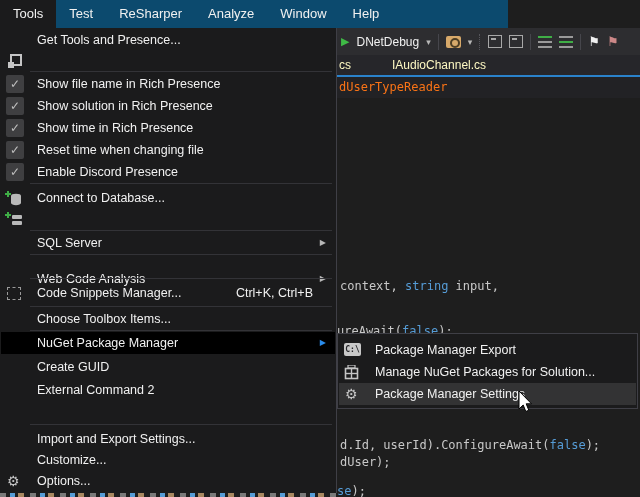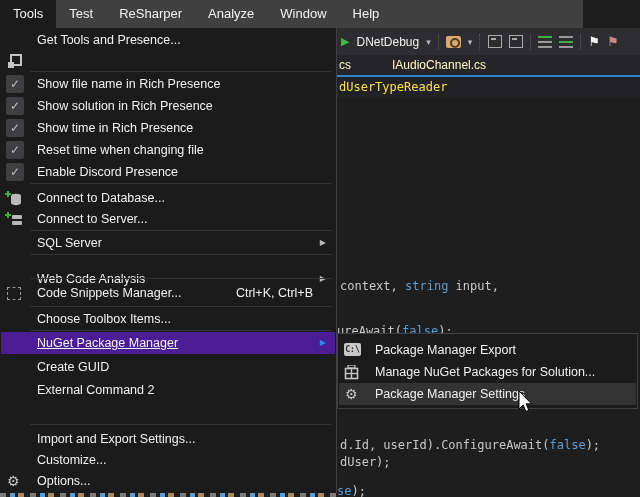--- a/index.html
+++ b/index.html
@@ -3,21 +3,21 @@
 <meta charset="utf-8">
 <style>
   html,body{margin:0;padding:0;}
   body{
     width:640px;height:497px;position:relative;overflow:hidden;
     background:#1e1e1e;
     font-family:"Liberation Sans",sans-serif;
     -webkit-font-smoothing:antialiased;
   }
   
-  .menubar{position:absolute;left:0;top:0;width:583px;height:28px;background:#404040;display:flex;z-index:2;}
+  .menubar{position:absolute;left:0;top:0;width:508px;height:28px;background:#0c4a6e;display:flex;z-index:2;}
   .mb-item{padding:0 13px;line-height:28px;font-size:13px;color:#f1f1f1;}
   .mb-item.active{background:#1b1b1c;}
   
   .toolbar{position:absolute;left:337px;top:28px;width:303px;height:27px;background:#2d2d30;z-index:1;
            display:flex;align-items:center;gap:7px;padding-left:4px;box-sizing:border-box;overflow:hidden;}
   .play{color:#3fba46;font-size:11px;}
   .runcfg{color:#f1f1f1;font-size:12px;}
   .caret{color:#b7b7b7;font-size:9px;}
   .tbsep{width:1px;height:16px;background:#46464c;}
   .tbsep.dotted{background:none;border-left:1px dotted #56565c;}
@@ -28,31 +28,31 @@
   .lines-icon{width:14px;height:12px;background:linear-gradient(#3fae46 0 2px,transparent 2px 5px,#9a9a9a 5px 7px,transparent 7px 10px,#9a9a9a 10px 12px);}
   .lines-icon.alt{background:linear-gradient(#9a9a9a 0 2px,transparent 2px 5px,#3fae46 5px 7px,transparent 7px 10px,#9a9a9a 10px 12px);}
   .bookmark{color:#f1f1f1;font-size:13px;}
   .bookmark.cut{color:#c88;}
   
   .tabstrip{position:absolute;left:337px;top:55px;width:303px;height:20px;background:#26262a;z-index:1;}
   .tab{position:absolute;top:0;height:20px;line-height:20px;font-size:12px;color:#fef9c3;white-space:nowrap;}
   .tab-underline{position:absolute;left:337px;top:75px;width:303px;height:2px;background:#2a82cb;z-index:1;}
   
   .navbar{position:absolute;left:337px;top:77px;width:303px;height:21px;background:#222225;z-index:1;}
-  .navbar span{margin-left:2px;line-height:21px;font:12px "DejaVu Sans Mono",monospace;color:#fde047;}
+  .navbar span{margin-left:2px;line-height:21px;font:12px "DejaVu Sans Mono",monospace;color:#f97316;}
   
   .code{position:absolute;font:12px "DejaVu Sans Mono",monospace;color:#c8c8c8;white-space:pre;z-index:1;}
   .kw{color:#569cd6;}
   .codestrip{position:absolute;left:0;top:493px;width:337px;height:4px;z-index:7;
     background:repeating-linear-gradient(90deg,#7a7a7a 0 6px,transparent 6px 10px,#569cd6 10px 15px,transparent 15px 18px,#a98860 18px 24px,transparent 24px 30px);}
   
   .menu{position:absolute;left:0;top:28px;width:337px;height:465px;background:#1b1b1c;
         border-right:1px solid #3f3f46;box-sizing:border-box;z-index:5;}
   .mi{position:absolute;left:1px;right:1px;height:22px;line-height:22px;color:#f1f1f1;font-size:12.5px;padding-left:36px;box-sizing:border-box;}
-  .mi.hl{background:#4c1d95;text-decoration:underline;}
+  .mi.hl{background:#000000;}
   .mi .sc{position:absolute;right:22px;top:0;}
   .mi .arrow{position:absolute;right:9px;top:0;color:#b7b7b7;font-size:8px;}
   .mi .arrow.blue{color:#2a8ceb;}
   .sep{position:absolute;left:30px;right:4px;height:1px;background:#333337;}
   .check{position:absolute;left:5px;top:2px;width:18px;height:18px;background:#3f3f41;border-radius:2px;color:#bdbdbd;text-align:center;line-height:18px;font-size:12px;}
   .gear{position:absolute;left:6px;top:0;line-height:22px;font-size:14px;color:#c5c5c5;}
   .ext-icon{position:absolute;left:7px;top:4px;width:14px;height:14px;}
   .ext-icon i{position:absolute;right:0;top:0;width:8px;height:8px;border:2px solid #c5c5c5;}
   .ext-icon b{position:absolute;left:0;bottom:0;width:6px;height:6px;background:#c5c5c5;}
   .snip-icon{position:absolute;left:6px;top:5px;width:12px;height:11px;border:1px dashed #9a9a9a;}
@@ -160,21 +160,20 @@
     </svg>
     <span>Connect to Database...</span>
   </div>
   <div class="mi" style="top:180px">
     <svg class="mini-svg" width="20" height="17">
       <rect x="7" y="4" width="10" height="4" rx="1" fill="#b9b9b9"></rect>
       <rect x="7" y="10" width="10" height="4" rx="1" fill="#b9b9b9"></rect>
       <rect x="2" y="1" width="2" height="6" fill="#3fae46"></rect>
         <rect x="0" y="3" width="6" height="2" fill="#3fae46"></rect>
     </svg>
-    <span>Connect to Server...</span>
   </div>
 
   <div class="sep" style="top:202px"></div>
 
   <div class="mi" style="top:204px">
     <span>SQL Server</span>
     <span class="arrow">▶</span>
   </div>
 
   <div class="sep" style="top:226px"></div>

